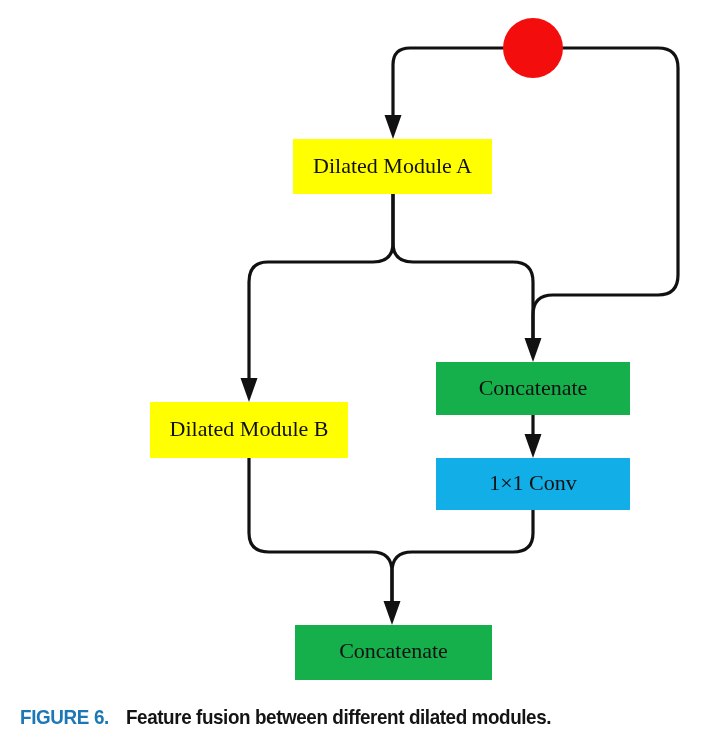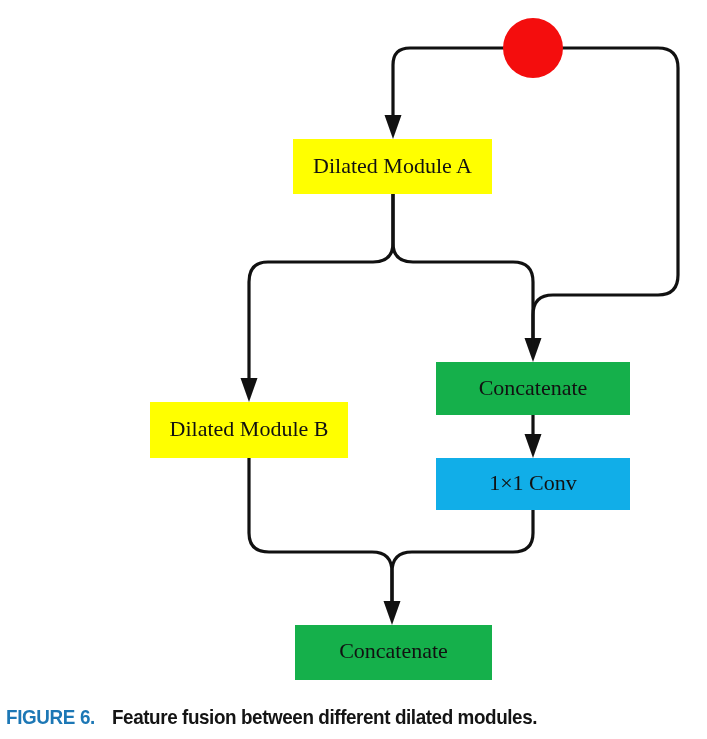--- a/index.html
+++ b/index.html
@@ -45,21 +45,21 @@
     stroke: none;
   }
   .caption-bar {
     position: absolute;
     left: 0;
     top: 694px;
     width: 707px;
     height: 45px;
     display: flex;
     align-items: center;
-    padding-left: 6px;
+    padding-left: 20px;
     box-sizing: border-box;
     background: #ffffff;
   }
   .caption-number {
     font-family: "Liberation Sans", sans-serif;
     font-weight: bold;
     font-size: 20.5px;
     letter-spacing: -0.4px;
     color: #1c77b5;
     white-space: pre;

